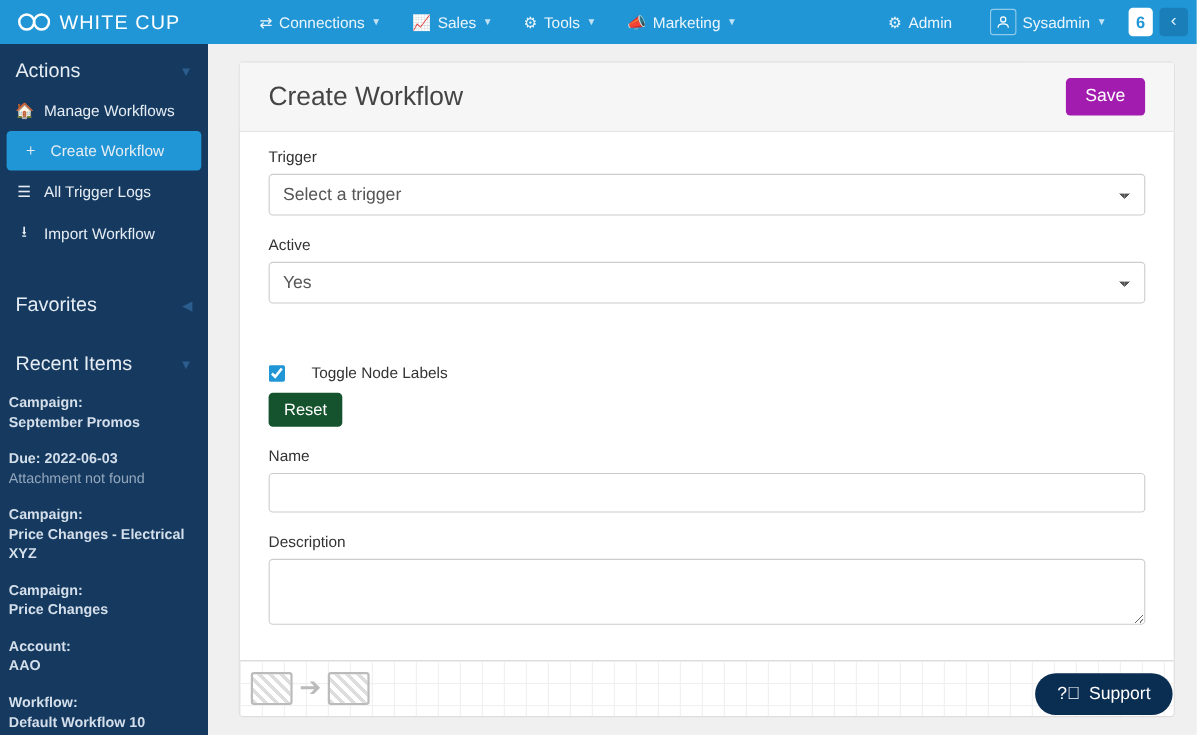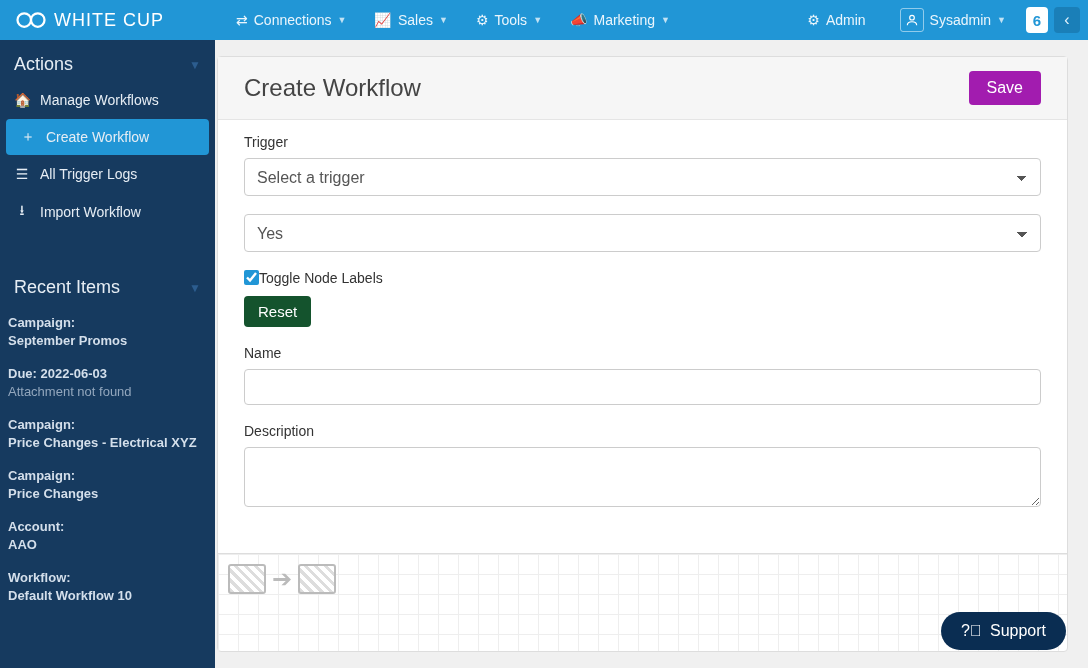--- a/index.html
+++ b/index.html
@@ -12,21 +12,21 @@
   .brand-text { font-size: 18px; letter-spacing: 1px; font-weight: 400; }
   .nav-spacer { width: 50px; }
   .nav-item { display: flex; align-items: center; gap: 6px; padding: 0 14px; font-size: 14px; cursor: pointer; color: #eaf5fc; height: 40px; }
   .nav-caret { font-size: 9px; opacity: .8; }
   .nav-right { margin-left: auto; display: flex; align-items: center; gap: 6px; }
   .avatar-box { width: 24px; height: 24px; border: 1px solid rgba(255,255,255,.5); display: flex; align-items: center; justify-content: center; border-radius: 3px;}
   .count-badge { background: #fff; color: #2196d6; width: 22px; height: 26px; display: flex; align-items: center; justify-content: center; border-radius: 4px; font-weight: bold; font-size: 15px; }
   .collapse-btn { background: #1a7fb8; width: 26px; height: 26px; border-radius: 4px; display: flex; align-items: center; justify-content: center; color:#e3f2fc;}
 
   
-  .sidebar { position: absolute; top: 40px; left: 0; bottom: 0; width: 215px; background: #163a5f; color: #e6edf4; overflow-y: auto; }
+  .sidebar { position: absolute; top: 40px; left: 0; bottom: 0; width: 189px; background: #163a5f; color: #e6edf4; overflow-y: auto; }
   .side-section-head { display: flex; align-items: center; justify-content: space-between; padding: 14px 14px 8px 14px; font-size: 18px; }
   .side-caret { color: #2c5d8f; font-size: 12px; }
   .side-item { display: flex; align-items: center; gap: 10px; padding: 9px 14px; font-size: 14px; cursor: pointer; }
   .side-item.active { background: #2196d6; margin: 2px 6px; border-radius: 4px; }
   .side-item .ic { width: 16px; text-align: center; font-size: 14px; }
 
   .recent-item { padding: 8px 8px; font-size: 13px; line-height: 1.35; color: #d4dfeb; cursor:pointer;}
   .recent-item .line1 { font-weight: bold; }
   .recent-item .line2 { font-weight: bold; }
   .recent-item .sub { color: #93a7bd; font-weight: normal; }
@@ -35,21 +35,21 @@
   .main { position: absolute; top: 40px; left: 197px; right: 0; bottom: 0; padding: 16px 20px; overflow: hidden; }
   .card { background: #fff; border: 1px solid #ddd; border-radius: 4px; height: 100%; display: flex; flex-direction: column; }
   .card-head { background: #f6f6f6; border-bottom: 1px solid #e5e5e5; padding: 14px 26px; display: flex; align-items: center; justify-content: space-between; }
   .card-title { font-size: 24px; font-weight: 400; color: #444; }
   .btn-save { background: #a21caf; color: #fff; border: none; padding: 8px 18px; font-size: 16px; border-radius: 4px; cursor: pointer; }
 
   .card-body { padding: 14px 26px 24px; overflow:auto;}
   .field-label { font-size: 14px; color: #333; margin-bottom: 8px; display:block;}
   .select { width: 100%; height: 38px; border: 1px solid #ccc; border-radius: 4px; padding: 0 12px; font-size: 16px; color: #555; background:#fff; appearance: none; -webkit-appearance: none; background-image: linear-gradient(45deg, transparent 50%, #555 50%), linear-gradient(135deg, #555 50%, transparent 50%); background-position: calc(100% - 18px) 17px, calc(100% - 13px) 17px; background-size: 5px 5px, 5px 5px; background-repeat: no-repeat;}
   .gap { height: 18px; }
-  .check-row { display: flex; align-items: flex-start; gap: 0; font-size: 14px; color: #333; }
+  .check-row { display: flex; align-items: flex-end; gap: 24px; font-size: 14px; color: #333; margin-top: 37px; }
   .check-row input { accent-color: #2196d6; width: 15px; height: 15px;}
   .btn-reset { background: #14532d; color: #fff; border: none; padding: 7px 14px; font-size: 15px; border-radius: 4px; margin-top: 10px; cursor:pointer;}
   .text-input { width: 100%; height: 36px; border: 1px solid #ccc; border-radius: 4px; padding: 0 10px; font-size: 15px;}
   .textarea { width: 100%; height: 60px; border: 1px solid #ccc; border-radius: 4px; padding: 8px 10px; font-size: 15px; resize: both;}
 
   .canvas { border-top: 1px solid #ddd; background-image: linear-gradient(#eee 1px, transparent 1px), linear-gradient(90deg, #eee 1px, transparent 1px); background-size: 20px 20px; flex: 1; position: relative; padding: 10px; display:flex; align-items:flex-start; gap:6px;}
   .hatch-node { width: 38px; height: 30px; border: 2px solid #bbb; border-radius: 3px; background: repeating-linear-gradient(45deg, #ddd, #ddd 3px, #fff 3px, #fff 7px); }
   .arrow-node { color:#bbb; font-size:24px; line-height:30px;}
 
   .support-pill { position: absolute; right: 22px; bottom: 18px; background: #0a2d52; color: #fff; padding: 10px 20px; border-radius: 24px; font-size: 16px; display: flex; align-items: center; gap: 8px; cursor:pointer;}
@@ -126,20 +126,24 @@
   <div class="side-item">
     <span class="ic">☰</span>
     <span>All Trigger Logs</span>
   </div>
   <div class="side-item">
     <span class="ic">⭳</span>
     <span>Import Workflow</span>
   </div>
 
   <div style="height:20px"></div>
+  <div class="side-section-head">
+    <span>Favorites</span>
+    <span class="side-caret">◀</span>
+  </div>
 
   <div style="height:10px"></div>
   <div class="side-section-head">
     <span>Recent Items</span>
     <span class="side-caret">▼</span>
   </div>
 
   <div class="recent-item">
     <div class="line1">Campaign:</div>
     <div class="line2">September Promos</div>
@@ -173,20 +177,21 @@
       <button class="btn-save">Save</button>
     </div>
     <div class="card-body">
 
       <label class="field-label">Trigger</label>
       <select class="select">
         <option>Select a trigger</option>
       </select>
 
       <div class="gap"></div>
+      <label class="field-label">Active</label>
       <select class="select">
         <option>Yes</option>
       </select>
 
       <div class="gap"></div>
       <div class="check-row">
         <input type="checkbox" checked="" style="">
         <span>Toggle Node Labels</span>
       </div>
       <button class="btn-reset">Reset</button>

